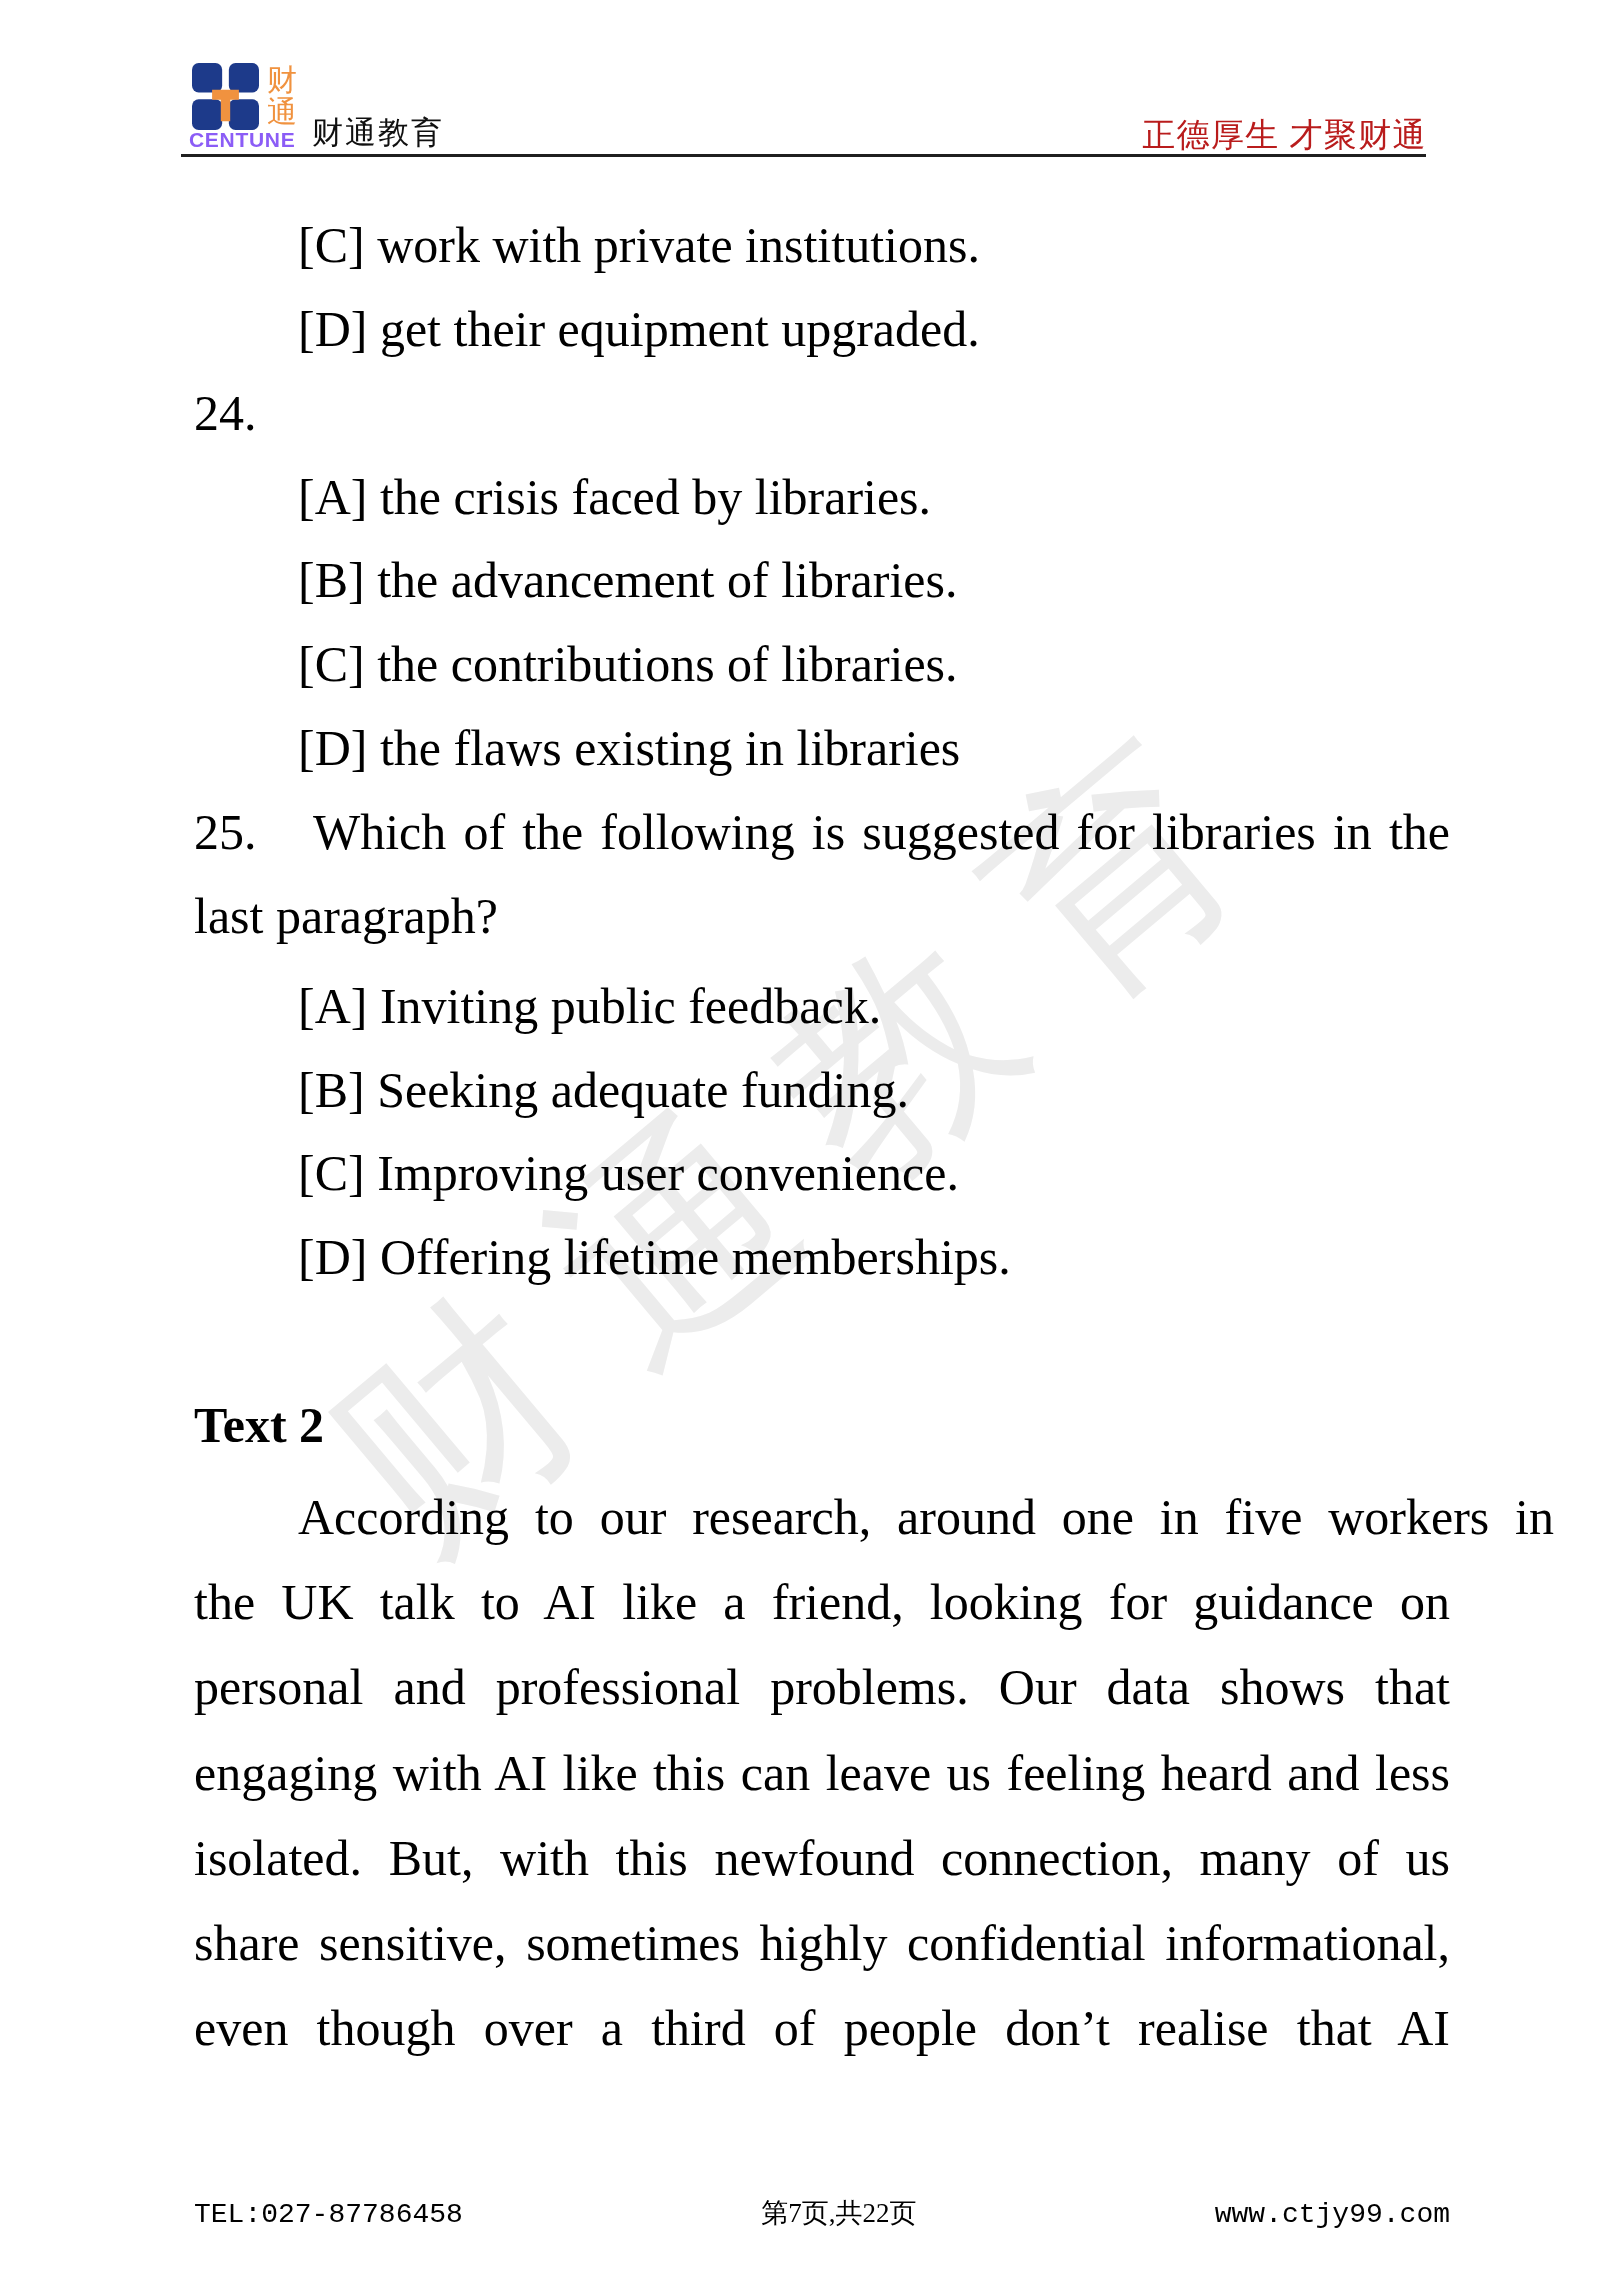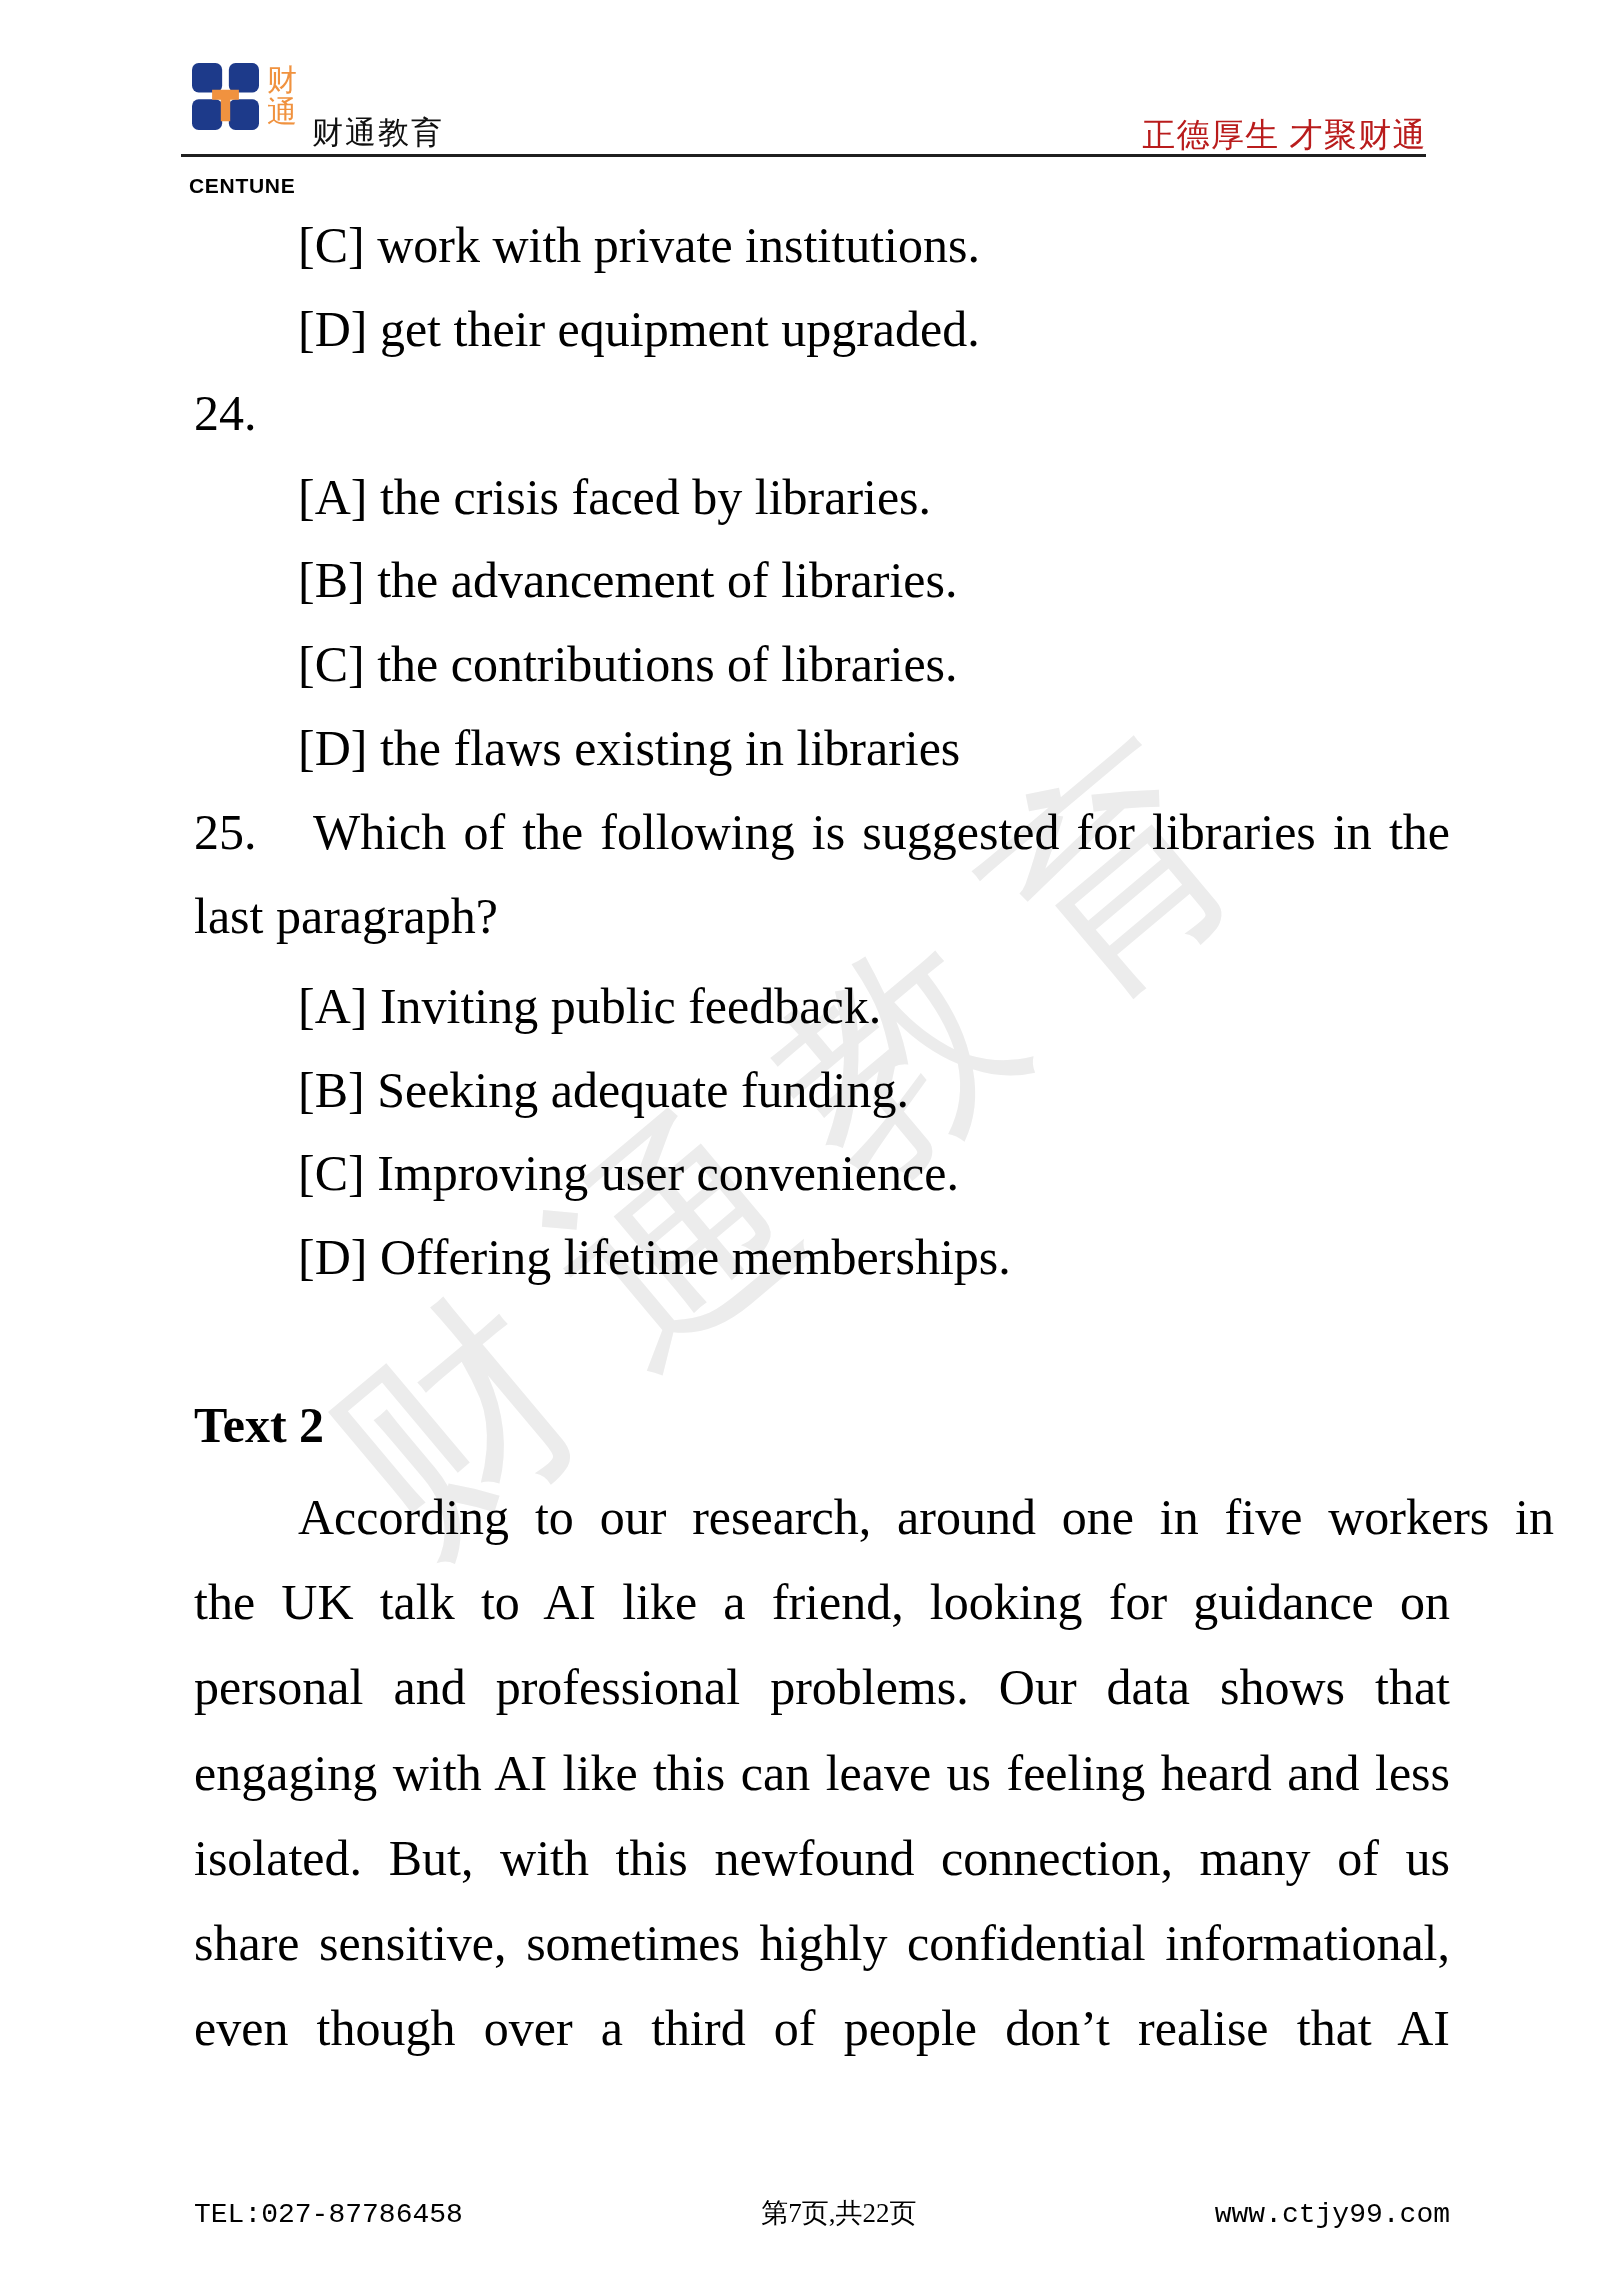--- a/index.html
+++ b/index.html
@@ -19,21 +19,21 @@
   
   .logo-icon{position:absolute;left:192px;top:63px;width:67px;height:67px;}
   .brand-cn-vertical{
     position:absolute;left:267px;top:64px;width:34px;
     font-size:30px;line-height:1.06;word-break:break-all;
     color:#f0923f;font-weight:normal;
   }
   .brand-en{
     position:absolute;left:189px;top:128px;
     font-family:"Liberation Sans","DejaVu Sans",sans-serif;
-    font-weight:bold;font-size:21px;letter-spacing:0.7px;color:#000000;margin-top:46px;
+    font-weight:bold;font-size:21px;letter-spacing:0.7px;color:#8b5cf6;
   }
   .company-name{
     position:absolute;left:312px;top:112px;
     font-family:"Liberation Sans","DejaVu Sans",sans-serif;
     font-size:31px;font-weight:500;color:#101010;letter-spacing:2px;
   }
   .header-slogan{
     position:absolute;top:113px;right:196px;
     font-size:33px;letter-spacing:1.4px;color:#b91c1c;
   }

